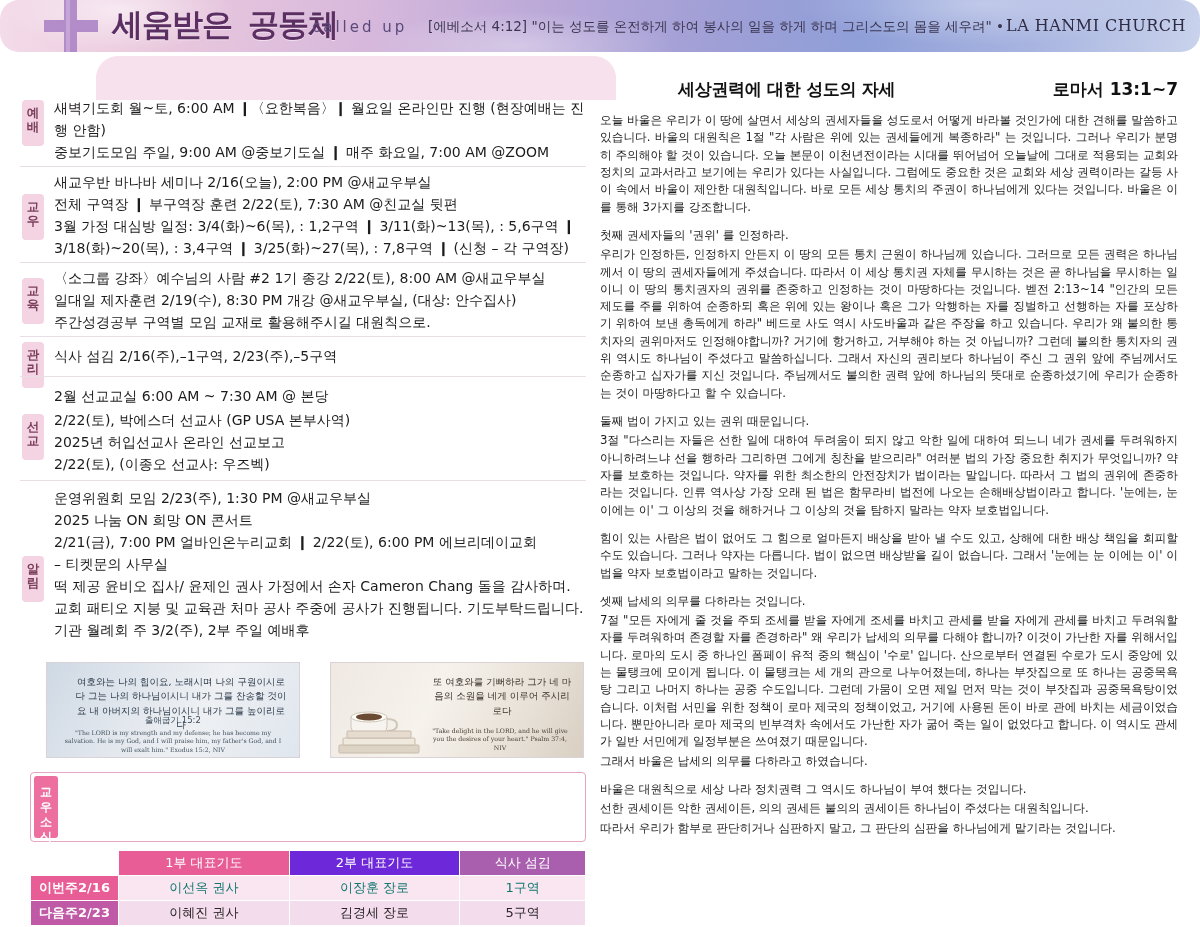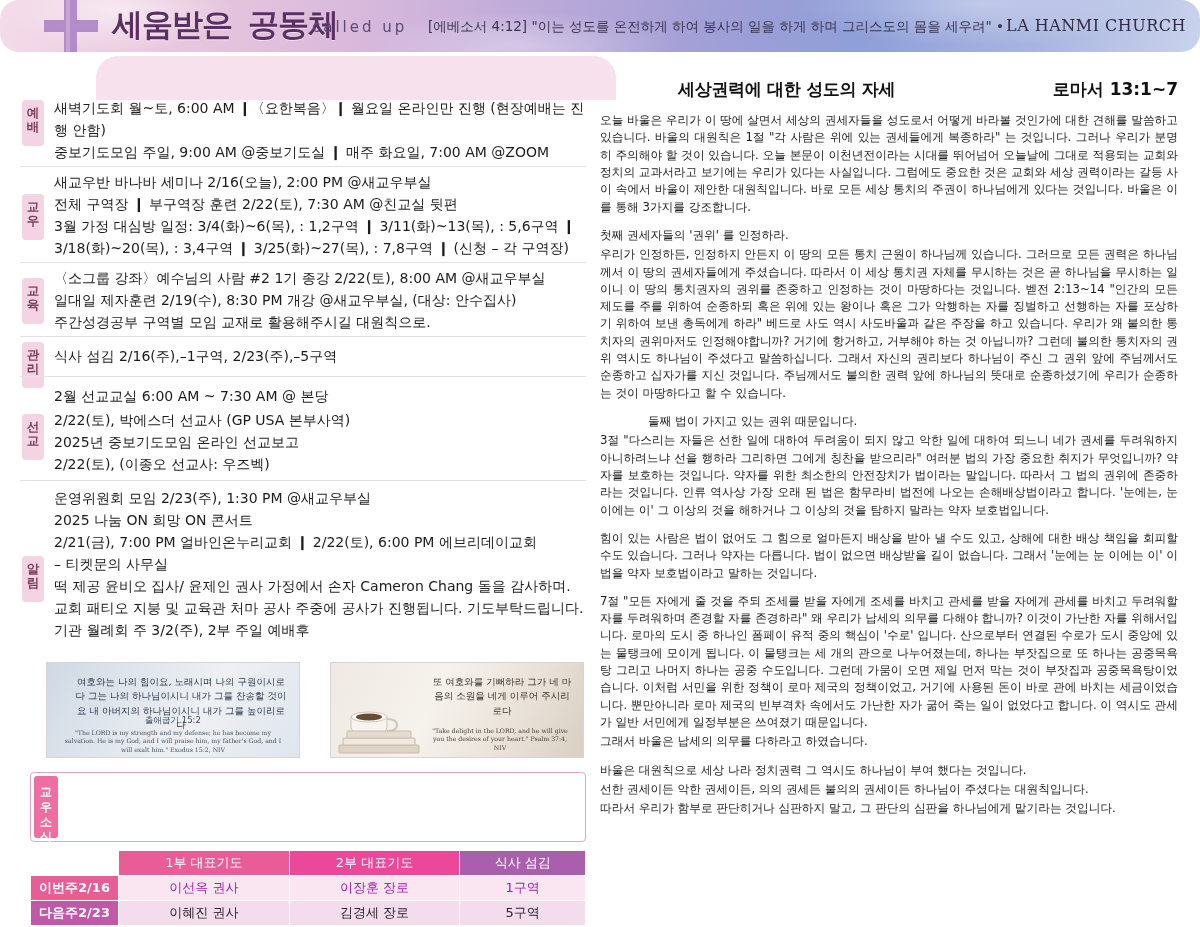--- a/index.html
+++ b/index.html
@@ -116,25 +116,25 @@
     text-align:center; padding-top:9px; line-height:1.25;
   }
   .news-tab span{ display:block; }
 
   
   .tbl{ position:absolute; left:30px; top:850px; width:556px; border-collapse:collapse; }
   .tbl td, .tbl th{ border:1px solid #ffffff; height:25px; font-size:13px; text-align:center; }
   .tbl thead th{ color:#fff; font-weight:normal; }
   .th0{ background:#ffffff; width:88px; border:none !important;}
   .th1{ background:#e85d96; }
-  .th2{ background:#ec4899; }
+  .th2{ background:#6d28d9; }
   .th3{ background:#a95fae; }
   .rl{ background:#e85d96; color:#fff; font-weight:bold; }
   .rl2{ background:#c05aa6; color:#fff; font-weight:bold; }
-  .cell{ background:#f9e6f0; color:#a21caf; }
+  .cell{ background:#f9e6f0; color:#0f766e; }
   .cell2{ background:#f3dcec; color:#2a2428; }
 </style>
 </head>
 <body>
 
 <div class="banner">
   <div class="cross-wrap">
     <svg width="90" height="80" viewBox="0 0 90 80">
       <g opacity="0.85">
         <rect x="34" y="2" width="13" height="76" fill="#a87fc4"></rect>
@@ -188,21 +188,21 @@
   </div>
   <div class="row-text" style="top:290px;width:540px;">식사 섬김 2/16(주),–1구역, 2/23(주),–5구역</div>
   <div class="divider" style="top:320px;"></div>
 
   <div class="cat" style="top:358px;height:46px;">
     <span>선</span>
       <span>교</span>
   </div>
   <div class="row-text" style="top:330px;width:540px;">2월 선교교실  6:00 AM ~ 7:30 AM @ 본당</div>
   <div class="row-text" style="top:354px;width:540px;">2/22(토), 박에스더 선교사 (GP USA 본부사역)</div>
-  <div class="row-text" style="top:376px;width:540px;">2025년 중보기도모임 온라인 선교보고</div>
+  <div class="row-text" style="top:376px;width:540px;">2025년 허입선교사 온라인 선교보고</div>
   <div class="row-text" style="top:398px;width:540px;">2/22(토), (이종오 선교사: 우즈벡)</div>
   <div class="divider" style="top:424px;"></div>
 
   <div class="cat" style="top:500px;height:46px;">
     <span>알</span>
       <span>림</span>
   </div>
   <div class="row-text" style="top:432px;width:540px;">운영위원회 모임  2/23(주), 1:30 PM @새교우부실</div>
   <div class="row-text" style="top:454px;width:540px;">2025 나눔 ON 희망 ON 콘서트</div>
   <div class="row-text" style="top:476px;width:540px;">2/21(금), 7:00 PM 얼바인온누리교회 ❙ 2/22(토), 6:00 PM 에브리데이교회</div>
@@ -274,22 +274,23 @@
   </tbody>
 </table>
 
 <div class="right-col">
   <div class="sermon-title">세상권력에 대한 성도의 자세</div>
   <div class="sermon-ref">로마서 13:1~7</div>
   <div class="sermon-body">
     <p>오늘 바울은 우리가 이 땅에 살면서 세상의 권세자들을 성도로서 어떻게 바라볼 것인가에 대한 견해를 말씀하고 있습니다. 바울의 대원칙은 1절 "각 사람은 위에 있는 권세들에게 복종하라" 는 것입니다. 그러나 우리가 분명히 주의해야 할 것이 있습니다. 오늘 본문이 이천년전이라는 시대를 뛰어넘어 오늘날에 그대로 적용되는 교회와 정치의 교과서라고 보기에는 우리가 있다는 사실입니다. 그럼에도 중요한 것은 교회와 세상 권력이라는 갈등 사이 속에서 바울이 제안한 대원칙입니다. 바로 모든 세상 통치의 주권이 하나님에게 있다는 것입니다. 바울은 이를 통해 3가지를 강조합니다.</p>
     <p style="margin-bottom:2px;">첫째 권세자들의 '권위' 를 인정하라.</p>
     <p>우리가 인정하든, 인정하지 안든지 이 땅의 모든 통치 근원이 하나님께 있습니다. 그러므로 모든 권력은 하나님께서 이 땅의 권세자들에게 주셨습니다. 따라서 이 세상 통치권 자체를 무시하는 것은 곧 하나님을 무시하는 일이니 이 땅의 통치권자의 권위를 존중하고 인정하는 것이 마땅하다는 것입니다. 벧전 2:13~14 "인간의 모든 제도를 주를 위하여 순종하되 혹은 위에 있는 왕이나 혹은 그가 악행하는 자를 징벌하고 선행하는 자를 포상하기 위하여 보낸 총독에게 하라"  베드로 사도 역시 사도바울과 같은 주장을 하고 있습니다. 우리가 왜 불의한 통치자의 권위마저도 인정해야합니까? 거기에 항거하고, 거부해야 하는 것 아닙니까? 그런데 불의한 통치자의 권위 역시도 하나님이 주셨다고 말씀하십니다. 그래서 자신의 권리보다 하나님이 주신 그 권위 앞에 주님께서도 순종하고 십자가를 지신 것입니다. 주님께서도 불의한 권력 앞에 하나님의 뜻대로 순종하셨기에 우리가 순종하는 것이 마땅하다고 할 수 있습니다.</p>
-    <p style="margin-bottom:2px;margin-left:48px;">둘째 법이 가지고 있는 권위 때문입니다.</p>
+    <p style="margin-bottom:2px;">둘째 법이 가지고 있는 권위 때문입니다.</p>
     <p>3절 "다스리는 자들은 선한 일에 대하여 두려움이 되지 않고 악한 일에 대하여 되느니 네가 권세를 두려워하지 아니하려느냐 선을 행하라 그리하면 그에게 칭찬을 받으리라" 여러분 법의 가장 중요한 취지가 무엇입니까? 약자를 보호하는 것입니다. 약자를 위한 최소한의 안전장치가 법이라는 말입니다. 따라서 그 법의 권위에 존중하라는 것입니다. 인류 역사상 가장 오래 된 법은 함무라비 법전에 나오는 손해배상법이라고 합니다. '눈에는, 눈 이에는 이'  그 이상의 것을 해하거나 그 이상의 것을 탐하지 말라는 약자 보호법입니다.</p>
     <p>힘이 있는 사람은 법이 없어도 그 힘으로 얼마든지 배상을 받아 낼 수도 있고, 상해에 대한 배상 책임을 회피할 수도 있습니다. 그러나 약자는 다릅니다. 법이 없으면 배상받을 길이 없습니다. 그래서 '눈에는 눈 이에는 이'  이 법을 약자 보호법이라고 말하는 것입니다.</p>
+    <p style="margin-bottom:2px;">셋째 납세의 의무를 다하라는 것입니다.</p>
     <p style="margin-bottom:2px;">7절 "모든 자에게 줄 것을 주되 조세를 받을 자에게 조세를 바치고 관세를 받을 자에게 관세를 바치고 두려워할 자를 두려워하며 존경할 자를 존경하라"  왜 우리가 납세의 의무를 다해야 합니까? 이것이 가난한 자를 위해서입니다. 로마의 도시 중 하나인 폼페이 유적 중의 핵심이 '수로' 입니다. 산으로부터 연결된 수로가 도시 중앙에 있는 물탱크에 모이게 됩니다. 이 물탱크는 세 개의 관으로 나누어졌는데, 하나는 부잣집으로 또 하나는 공중목욕탕 그리고 나머지 하나는 공중 수도입니다. 그런데 가뭄이 오면 제일 먼저 막는 것이 부잣집과 공중목욕탕이었습니다. 이처럼 서민을 위한 정책이 로마 제국의 정책이었고, 거기에 사용된 돈이 바로 관에 바치는 세금이었습니다. 뿐만아니라 로마 제국의 빈부격차 속에서도 가난한 자가 굶어 죽는 일이 없었다고 합니다. 이 역시도 관세가 일반 서민에게 일정부분은 쓰여졌기 때문입니다.</p>
     <p>그래서 바울은 납세의 의무를 다하라고 하였습니다.</p>
     <p style="margin-bottom:2px;">바울은 대원칙으로 세상 나라 정치권력 그 역시도 하나님이 부여 했다는 것입니다.</p>
     <p style="margin-bottom:2px;">선한 권세이든 악한 권세이든, 의의 권세든 불의의 권세이든 하나님이 주셨다는 대원칙입니다.</p>
     <p style="margin-bottom:2px;">따라서 우리가 함부로 판단히거나 심판하지 말고, 그 판단의 심판을 하나님에게 맡기라는 것입니다.</p>
   </div>
 </div>
 
 </body></html>

